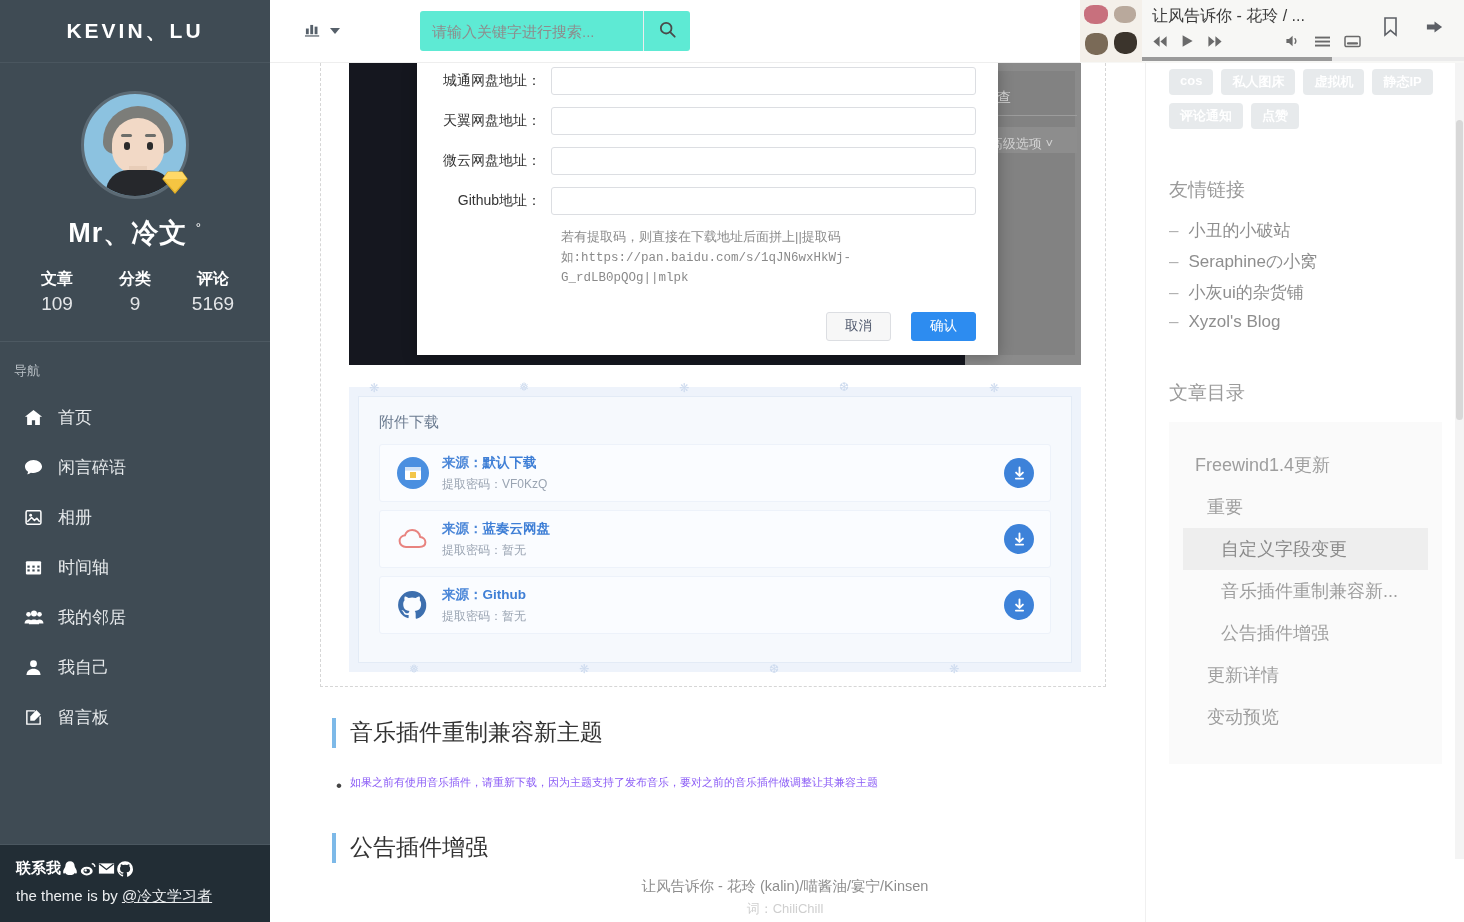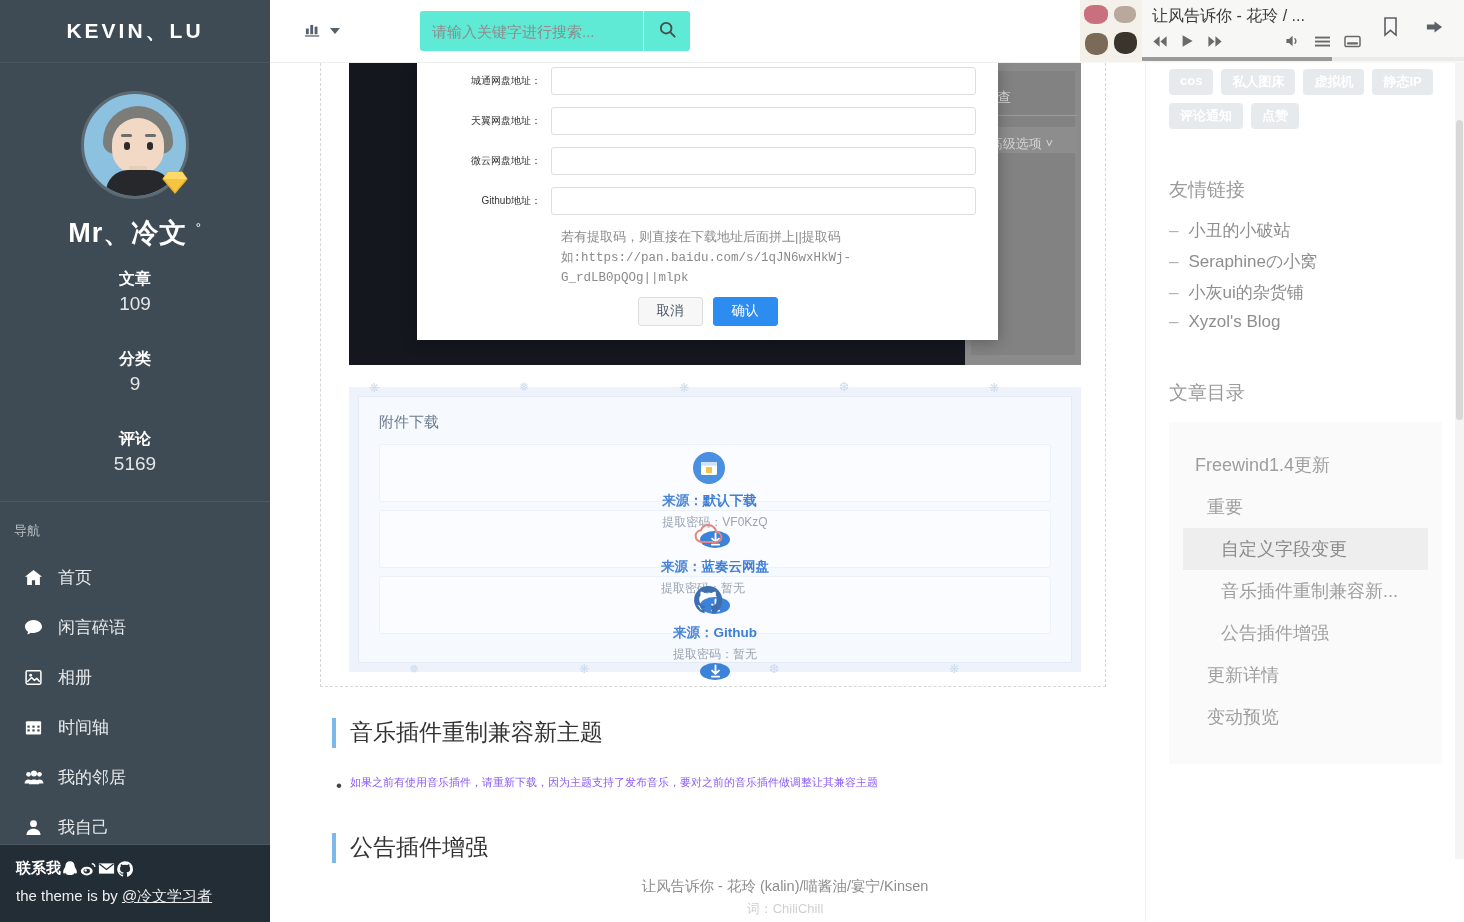--- a/index.html
+++ b/index.html
@@ -63,21 +63,20 @@
     width: 28px; height: 26px;
   }
   .nickname {
     font-size: 27px; font-weight: bold; color: #ffffff;
     letter-spacing: 1px;
   }
   .nickname .deg { font-size: 13px; vertical-align: super; font-weight: normal; }
   .stats {
     display: flex; justify-content: center; gap: 34px;
     margin-top: 18px;
-    flex-direction: column;
   }
   .stat { text-align: center; min-width: 44px; }
   .stat-label { font-size: 16px; font-weight: bold; color: #ffffff; }
   .stat-value { font-size: 19px; color: #e4e6e8; margin-top: 3px; font-weight: 400; }
 
   .nav-wrap { flex: 1 1 auto; padding-top: 20px; overflow: hidden; }
   .nav-title {
     font-size: 13px; color: #b9c0c6; padding-left: 14px; margin-bottom: 12px;
   }
   .nav-item {
@@ -216,34 +215,34 @@
 
   .modal {
     position: absolute; left: 68px; top: 0px;
     width: 581px; background: #ffffff;
     box-shadow: 0 2px 14px rgba(0,0,0,.28);
     padding: 4px 22px 14px 22px;
   }
   .frow { display: flex; align-items: center; margin-bottom: 12px; }
   .flabel {
     width: 112px; flex: 0 0 112px; text-align: right; padding-right: 10px;
-    font-size: 10px; color: #333333;
+    font-size: 14px; color: #333333;
   }
   .finput {
     flex: 1 1 auto; height: 28px; border: 1px solid #dcdee2;
     border-radius: 3px; background: #ffffff; outline: none;
     font-family: "Liberation Sans", sans-serif; font-size: 13px;
     padding: 0 7px; color: #333;
   }
   .fhint {
     margin-left: 122px; font-size: 12.5px; color: #8a8a8a; line-height: 1.6;
     font-family: "Liberation Mono", "DejaVu Sans Mono", monospace;
   }
   .fhint .l1 { font-family: "Liberation Sans", sans-serif; font-size: 13px; }
-  .fbtns { display: flex; justify-content: center; gap: 10px; margin-top: 9px; }
+  .fbtns { display: flex; justify-content: flex-end; gap: 20px; margin-top: 24px; }
   .btn {
     height: 29px; padding: 0 18px; font-size: 13.5px; border-radius: 3px;
     border: 1px solid #dcdee2; background: #f7f7f7; color: #515a6e;
     cursor: pointer; font-family: "Liberation Sans", sans-serif;
   }
   .btn.primary { background: #2d8cf0; border-color: #2d8cf0; color: #ffffff; }
 
   
   .attach-panel {
     margin: 22px 0 0 28px; width: 732px;
@@ -253,21 +252,21 @@
   }
   .snow { position: absolute; color: #cfdcef; font-size: 12px; user-select: none; }
   .attach-inner {
     background: #f6f9fd; border: 1px solid #e3ebf6; padding: 16px 20px 20px 20px;
     position: relative;
   }
   .attach-title { font-size: 15px; color: #6b7b90; margin-bottom: 12px; }
   .attach-row {
     display: flex; align-items: center;
     background: #fafcff; border: 1px solid #edf2fa;
-    border-radius: 3px; height: 58px; padding: 0 16px; margin-bottom: 8px; flex-direction: column;
+    border-radius: 3px; height: 58px; padding: 0 16px; margin-bottom: 8px;
   }
   .att-ico { width: 46px; flex: 0 0 46px; display:flex; align-items:center; }
   .att-texts { flex: 1 1 auto; }
   .att-src { font-size: 13.5px; color: #3f7fd6; font-weight: bold; }
   .att-src .plain { color: #4a86d8; }
   .att-pw { font-size: 12px; color: #9aa4b2; margin-top: 4px; }
   .dl-btn {
     width: 30px; height: 30px; border-radius: 50%; background: #3d82d9;
     display: flex; align-items: center; justify-content: center; cursor: pointer;
   }

